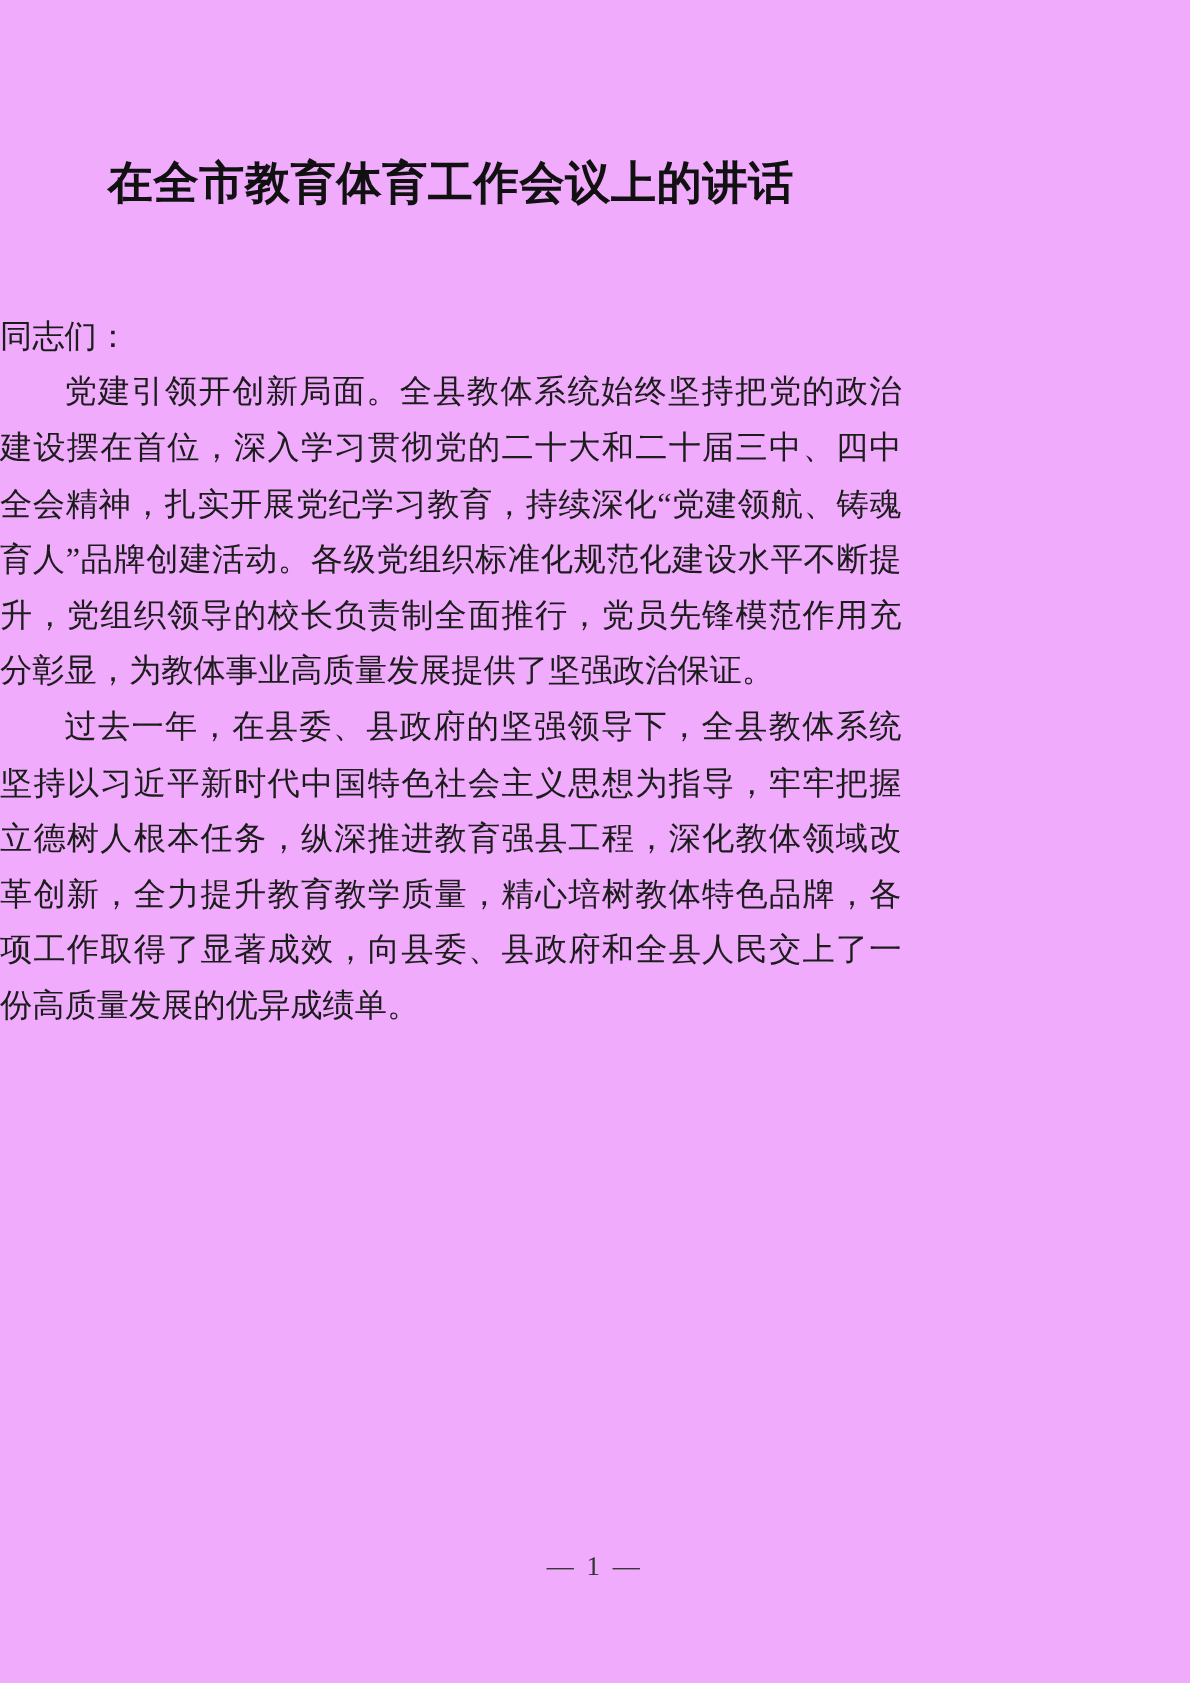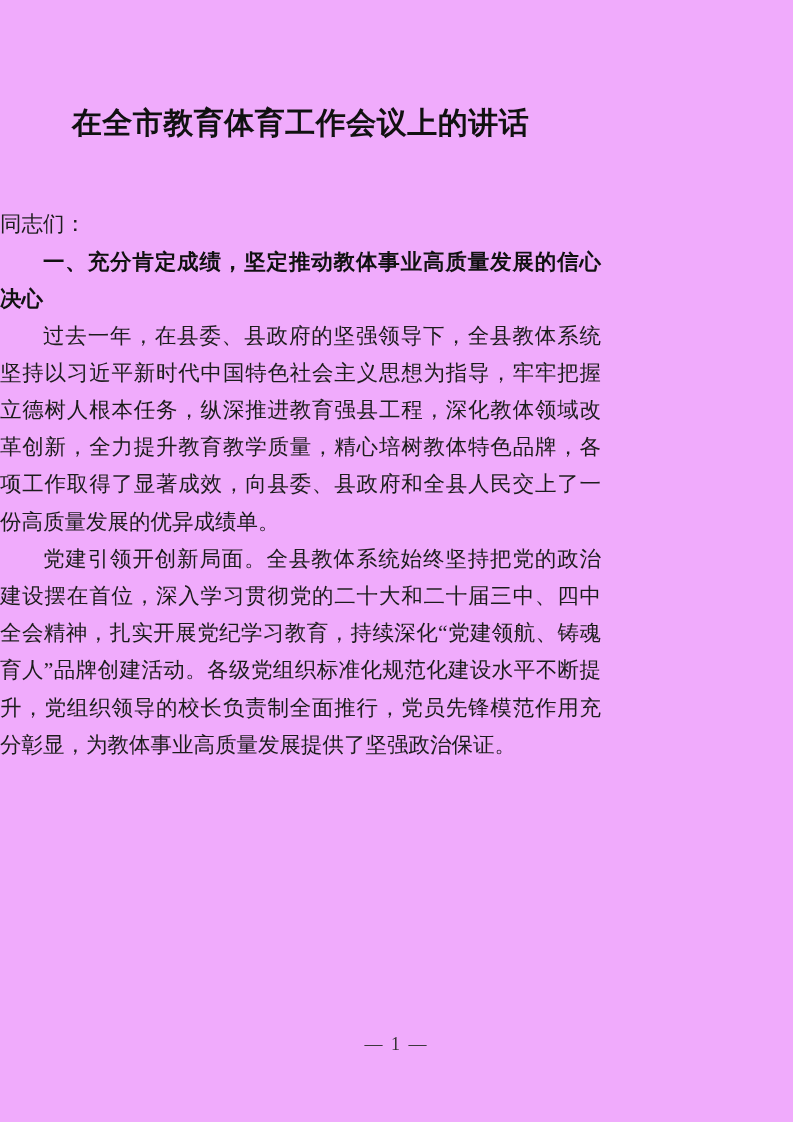--- a/index.html
+++ b/index.html
@@ -100,23 +100,22 @@
 
 <div class="page">
 
   <h1 class="doc-title">在全市教育体育工作会议上的讲话</h1>
 
   <div class="body-block">
 
     <p class="para salutation">同志们：</p>
 
 
-    <p class="heading">一、充分肯定成绩，坚定推动教体事业高质量发展的信心决心</p>
+
+    <p class="para indent">党建引领开创新局面。全县教体系统始终坚持把党的政治建设摆在首位，深入学习贯彻党的二十大和二十届三中、四中全会精神，扎实开展党纪学习教育，持续深化“党建领航、铸魂育人”品牌创建活动。各级党组织标准化规范化建设水平不断提升，党组织领导的校长负责制全面推行，党员先锋模范作用充分彰显，为教体事业高质量发展提供了坚强政治保证。</p>
 
     <p class="para indent">过去一年，在县委、县政府的坚强领导下，全县教体系统坚持以习近平新时代中国特色社会主义思想为指导，牢牢把握立德树人根本任务，纵深推进教育强县工程，深化教体领域改革创新，全力提升教育教学质量，精心培树教体特色品牌，各项工作取得了显著成效，向县委、县政府和全县人民交上了一份高质量发展的优异成绩单。</p>
-
-    <p class="para indent">党建引领开创新局面。全县教体系统始终坚持把党的政治建设摆在首位，深入学习贯彻党的二十大和二十届三中、四中全会精神，扎实开展党纪学习教育，持续深化“党建领航、铸魂育人”品牌创建活动。各级党组织标准化规范化建设水平不断提升，党组织领导的校长负责制全面推行，党员先锋模范作用充分彰显，为教体事业高质量发展提供了坚强政治保证。</p>
 
   </div>
 
   <div class="page-footer">— 1 —</div>
 
 </div>
 
 </body></html>

